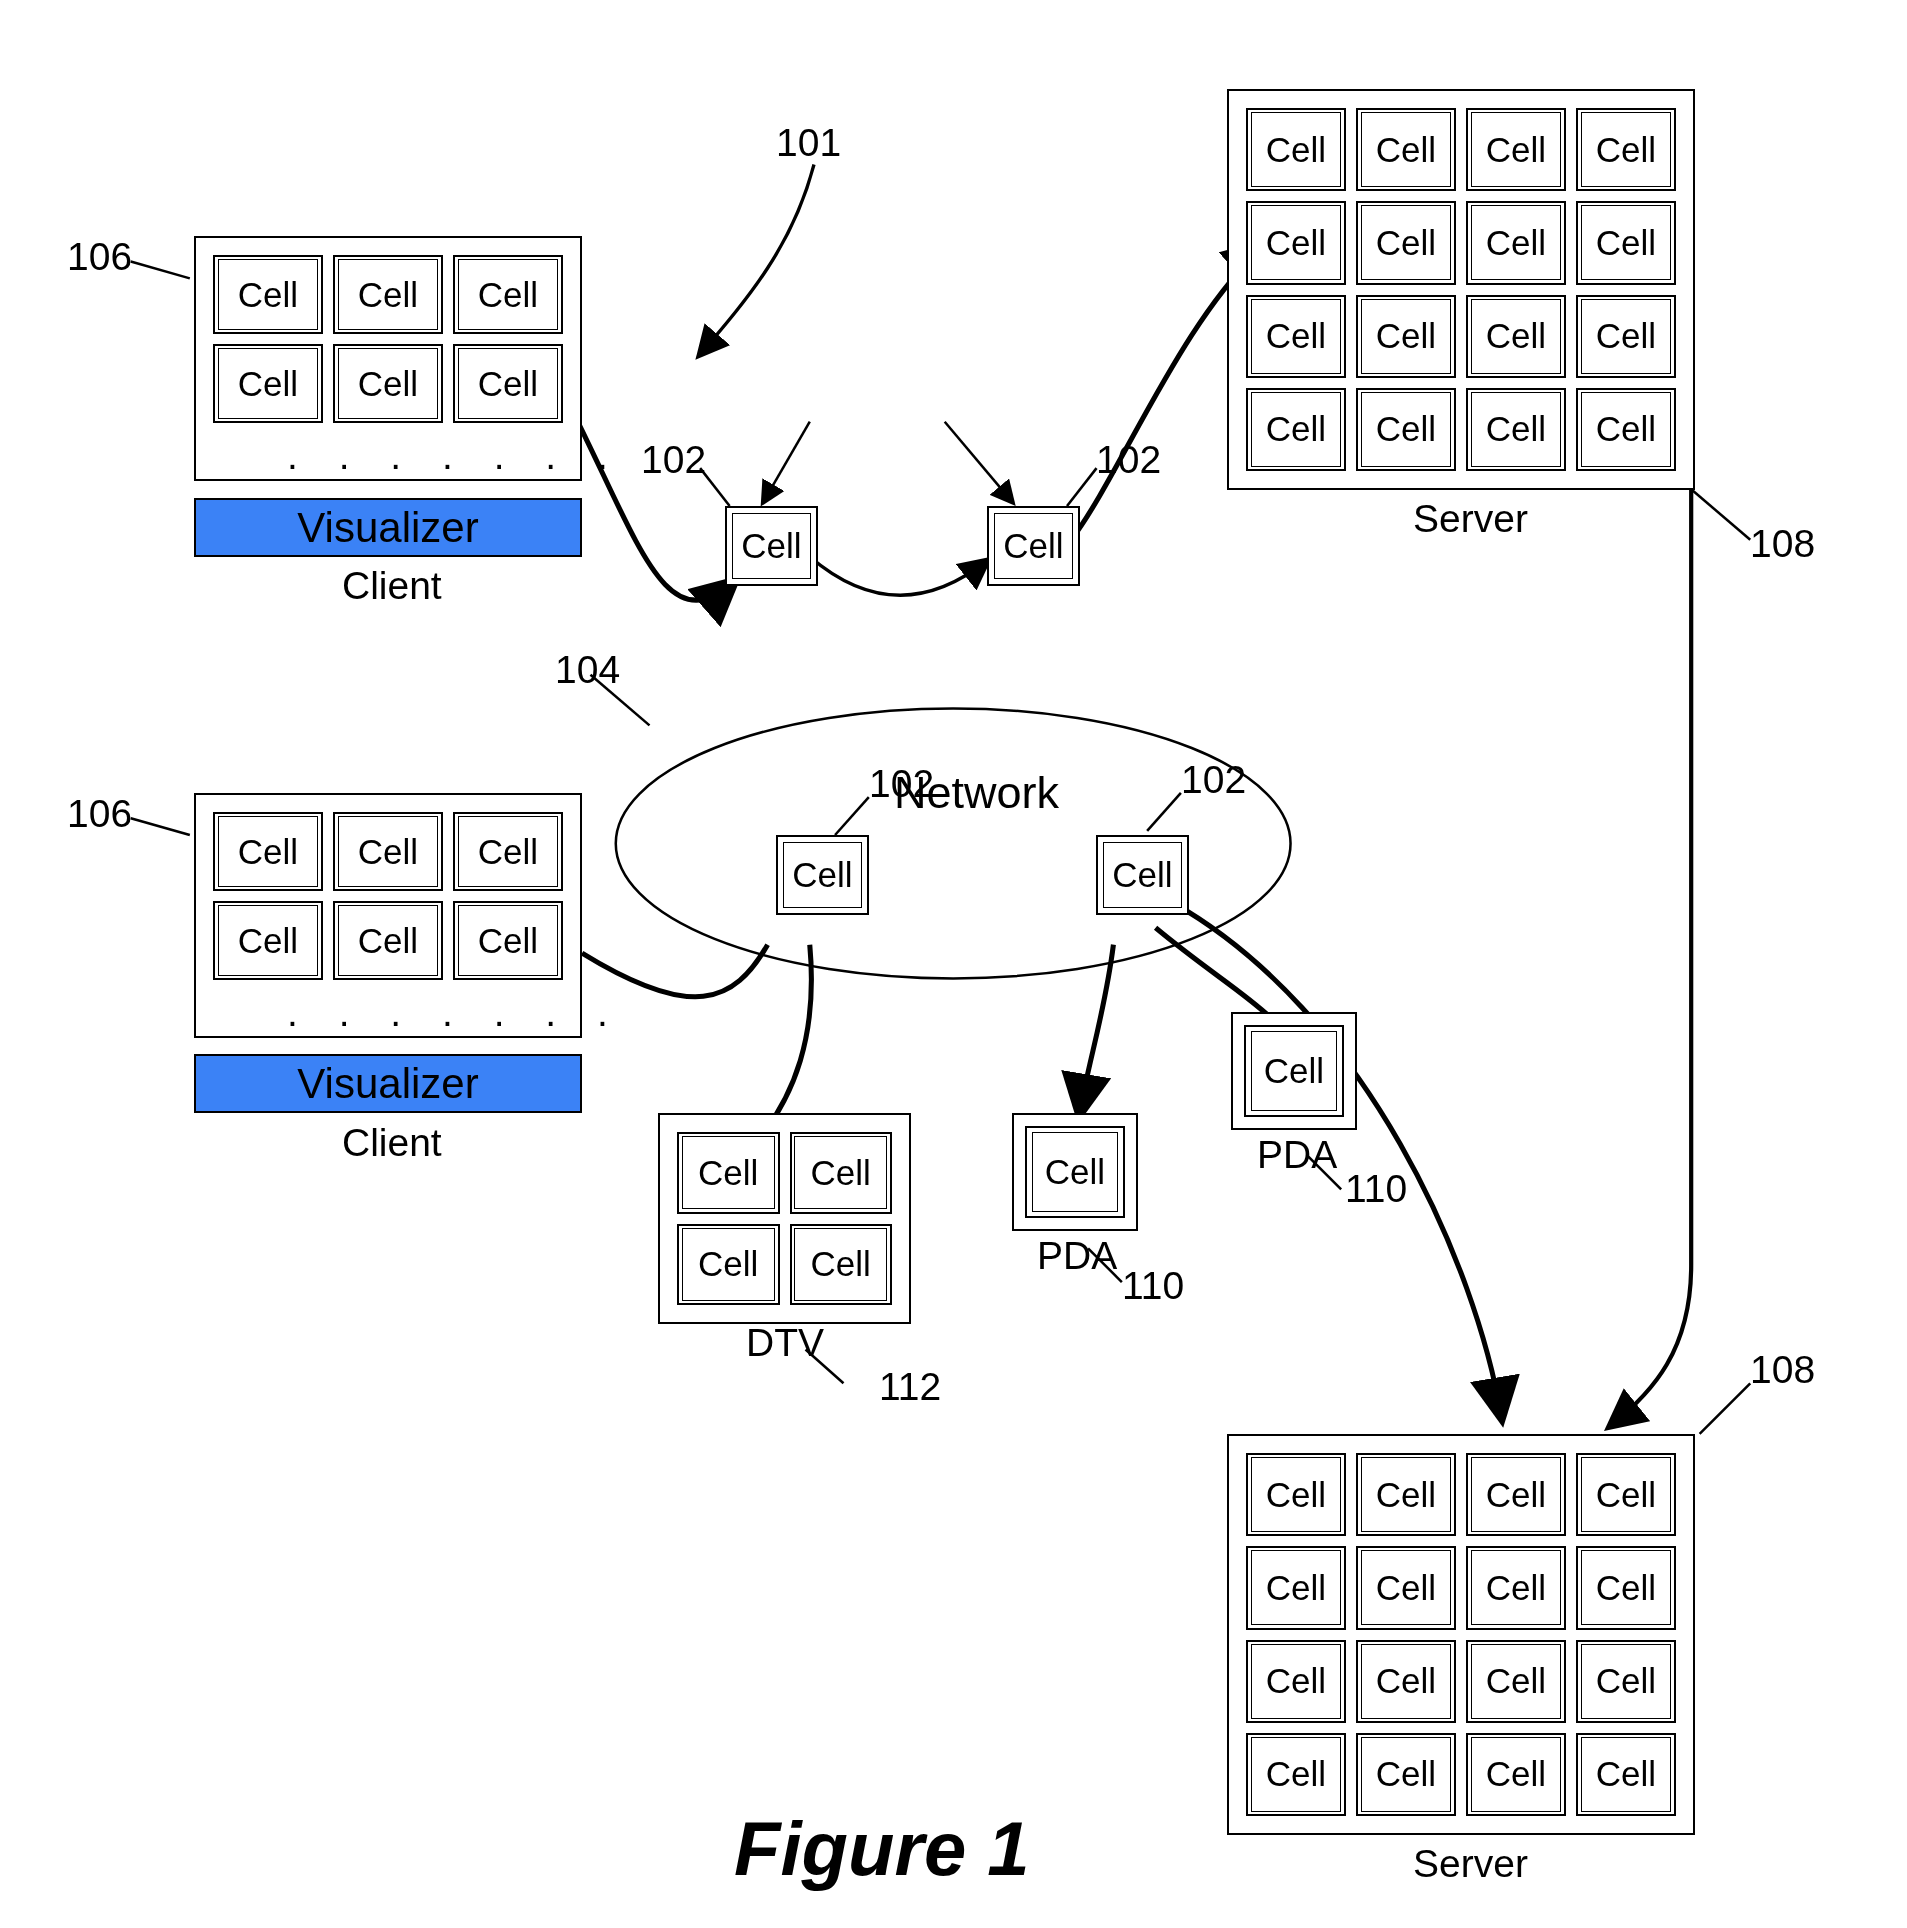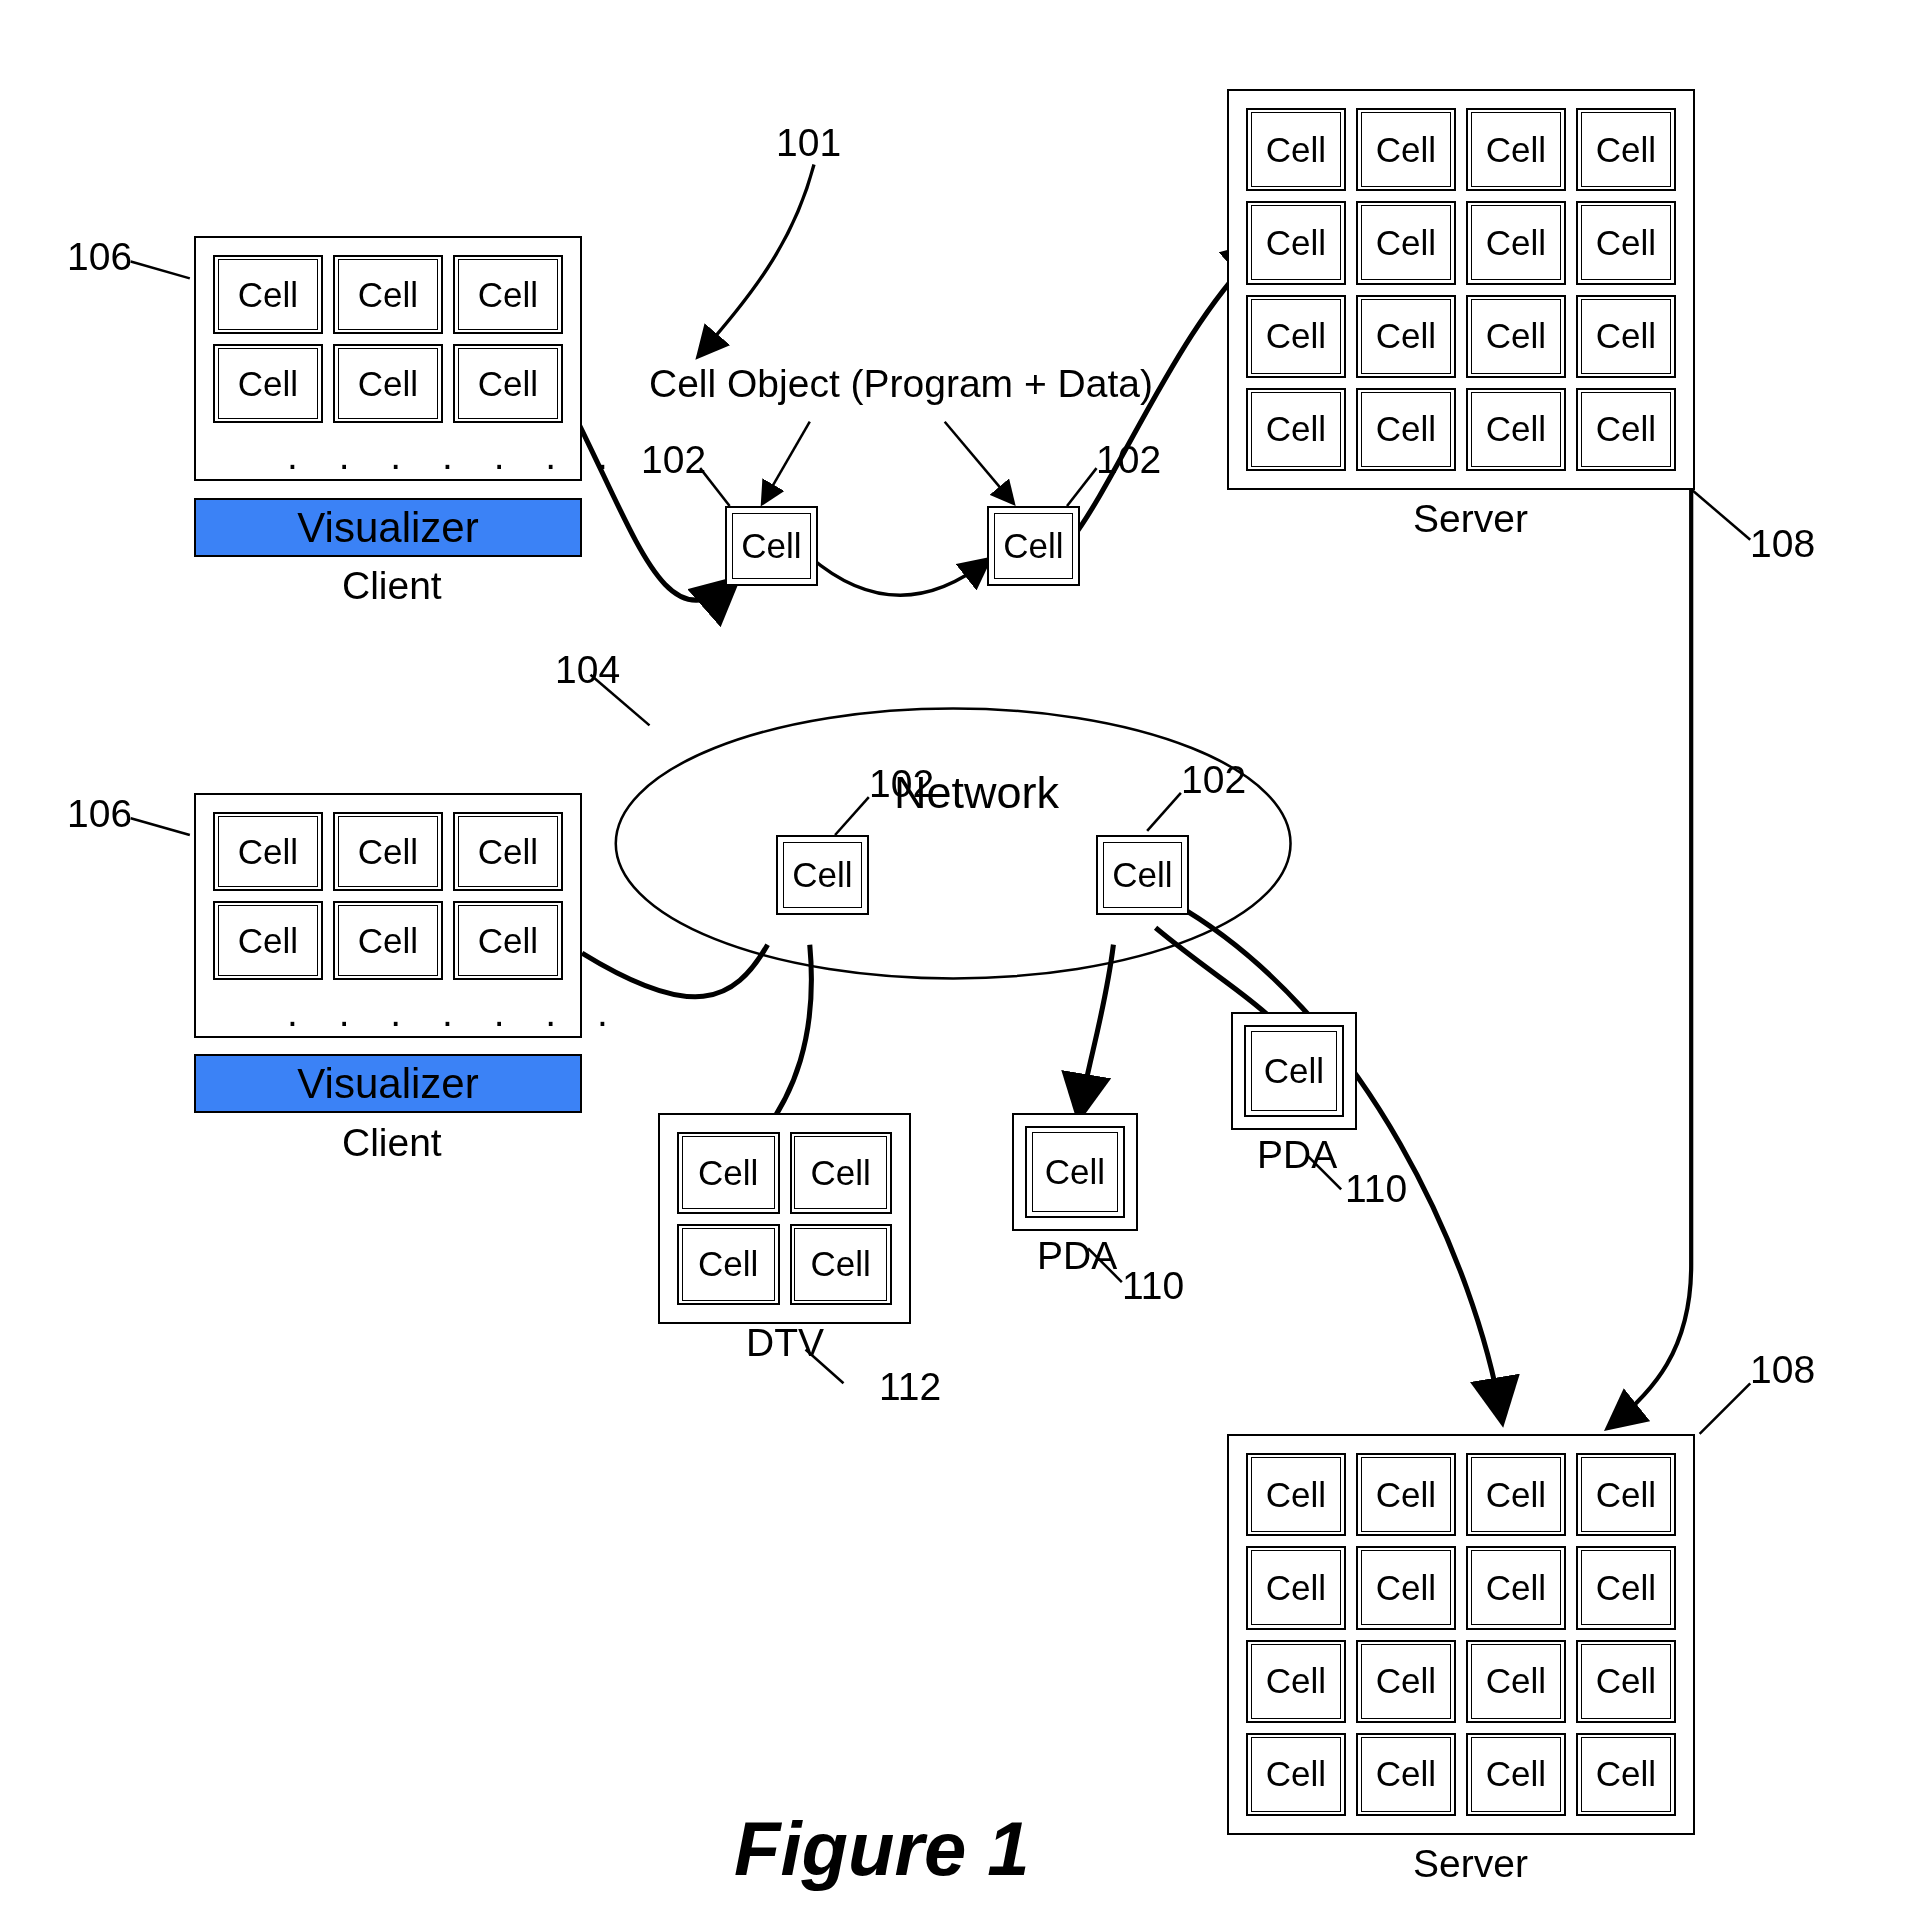--- a/index.html
+++ b/index.html
@@ -189,21 +189,20 @@
   <div class="label" style="left:1181px; top:759px;">102</div>
   <div class="label" style="left:523px; top:649px;margin-left:32px;">104</div>
   <div class="label" style="left:67px; top:236px;">106</div>
   <div class="label" style="left:67px; top:793px;">106</div>
   <div class="label" style="left:1750px; top:523px;">108</div>
   <div class="label" style="left:1750px; top:1349px;">108</div>
   <div class="label" style="left:1122px; top:1265px;">110</div>
   <div class="label" style="left:1345px; top:1168px;">110</div>
   <div class="label" style="left:879px; top:1366px;">112</div>
 
-  <div class="label" style="left:649px; top:363px;">Cell Object (Program + Data)</div>
   <div class="ellipse-label" style="left:894px; top:767px;">Network</div>
 
   <div class="box" style="left:194px; top:236px; width:388px; height:245px;">
     <div class="cellgrid" style="grid-template-columns:repeat(3,1fr); grid-template-rows:repeat(2,1fr); width:100%; height:202px;">
       <div class="cell">
           <div class="cell-inner">Cell</div>
         </div>
       <div class="cell">
           <div class="cell-inner">Cell</div>
         </div>

